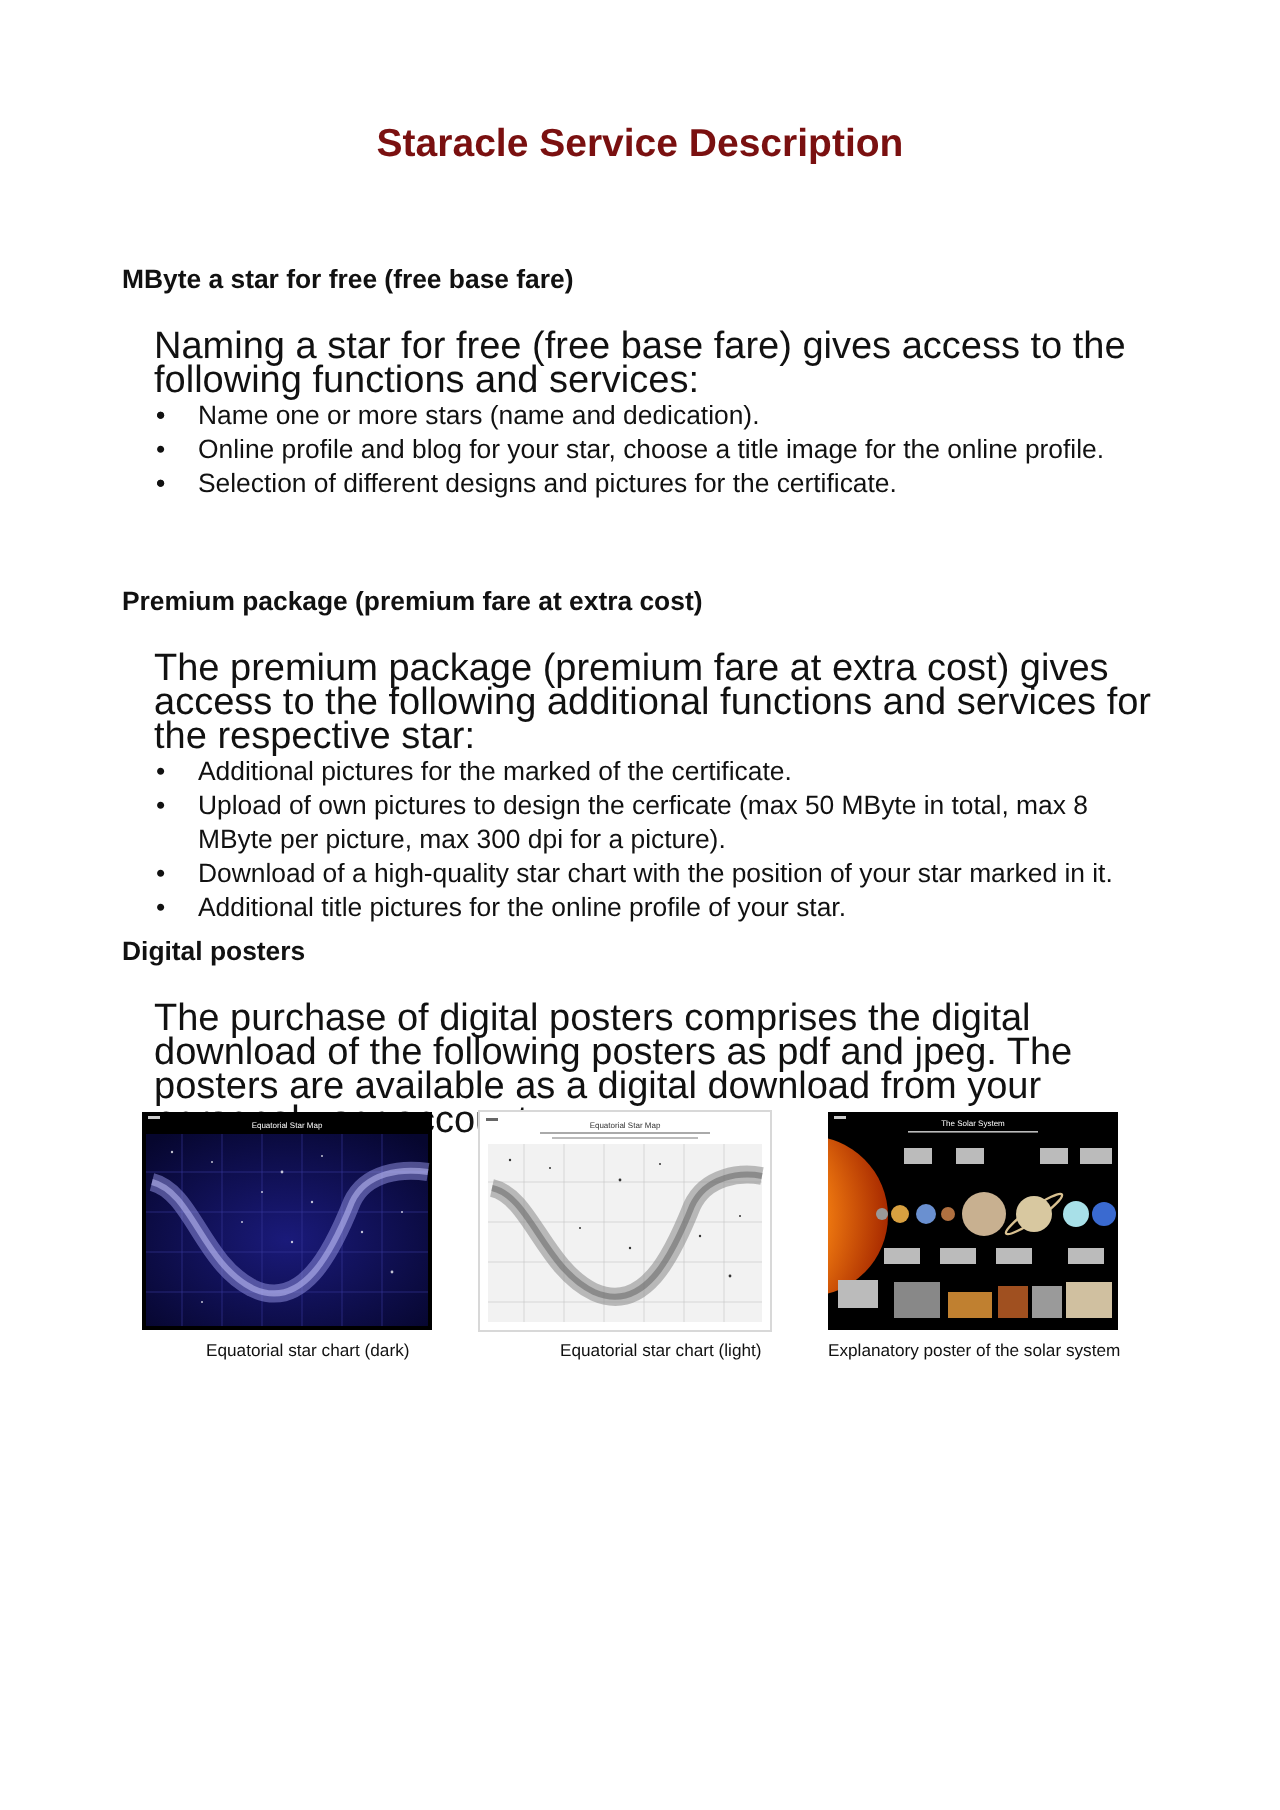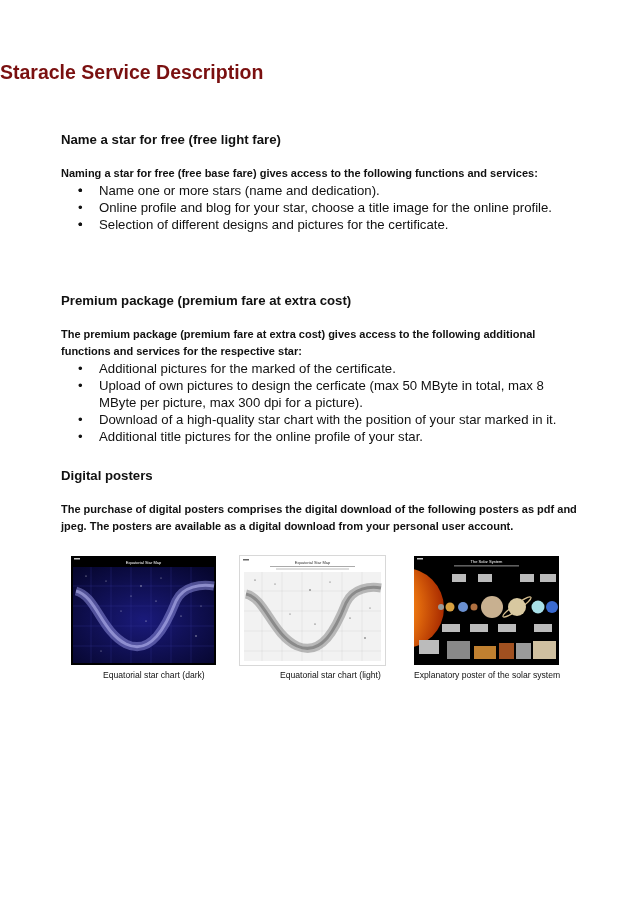--- a/index.html
+++ b/index.html
@@ -1,37 +1,37 @@
 <!DOCTYPE html>
 <html><head>
 <meta charset="utf-8">
 <style>
   html, body { margin: 0; padding: 0; background: #ffffff; }
   body { width: 640px; height: 905px; position: relative; overflow: hidden;
          font-family: "Liberation Sans", sans-serif; color: #111; }
-  .title { position: absolute; left: 0; width: 640px; top: 61px; 
+  .title { position: absolute; left: 0; width: 640px; top: 61px; text-align: center;
            font-size: 19.5px; font-weight: bold; color: #7a1010; }
   .section { position: absolute; left: 61px; width: 520px; }
   .h { font-weight: bold; font-size: 13.2px; line-height: 17px; margin: 0; }
-  .p { font-size: 11px; line-height: 17px; margin: 17px 0 0 0; font-weight: bold; }
+  .p { font-size: 19px; line-height: 17px; margin: 17px 0 0 16px; }
   ul { list-style: none; margin: 0; padding: 0; }
   li { position: relative; padding-left: 38px; font-size: 13.2px; line-height: 17px; }
   li .bullet { position: absolute; left: 17px; top: 0; }
   .thumb { position: absolute; top: 556px; width: 145px; height: 109px; }
   .thumb svg { display: block; width: 100%; height: 100%; }
   .caption { position: absolute; top: 670px; font-size: 8.6px; color: #111; white-space: nowrap; }
   .light-frame { outline: 1px solid #d8d8d8; }
 </style>
 </head>
 <body>
 
 <div class="title">Staracle Service Description</div>
 
 <div class="section" style="top:131px;">
-  <p class="h">Name a star for free (free light fare)</p>
+  <p class="h">MByte a star for free (free base fare)</p>
   <p class="p">Naming a star for free (free base fare) gives access to the following functions and services:</p>
   <ul>
     <li><span class="bullet">•</span></li>
     <li><span class="bullet">•</span><span>Name one or more stars (name and dedication).</span></li>
     <li><span class="bullet">•</span><span>Online profile and blog for your star, choose a title image for the online profile.</span></li>
     <li><span class="bullet">•</span></li>
     <li><span class="bullet">•</span><span>Selection of different designs and pictures for the certificate.</span></li>
   </ul>
 </div>
 

